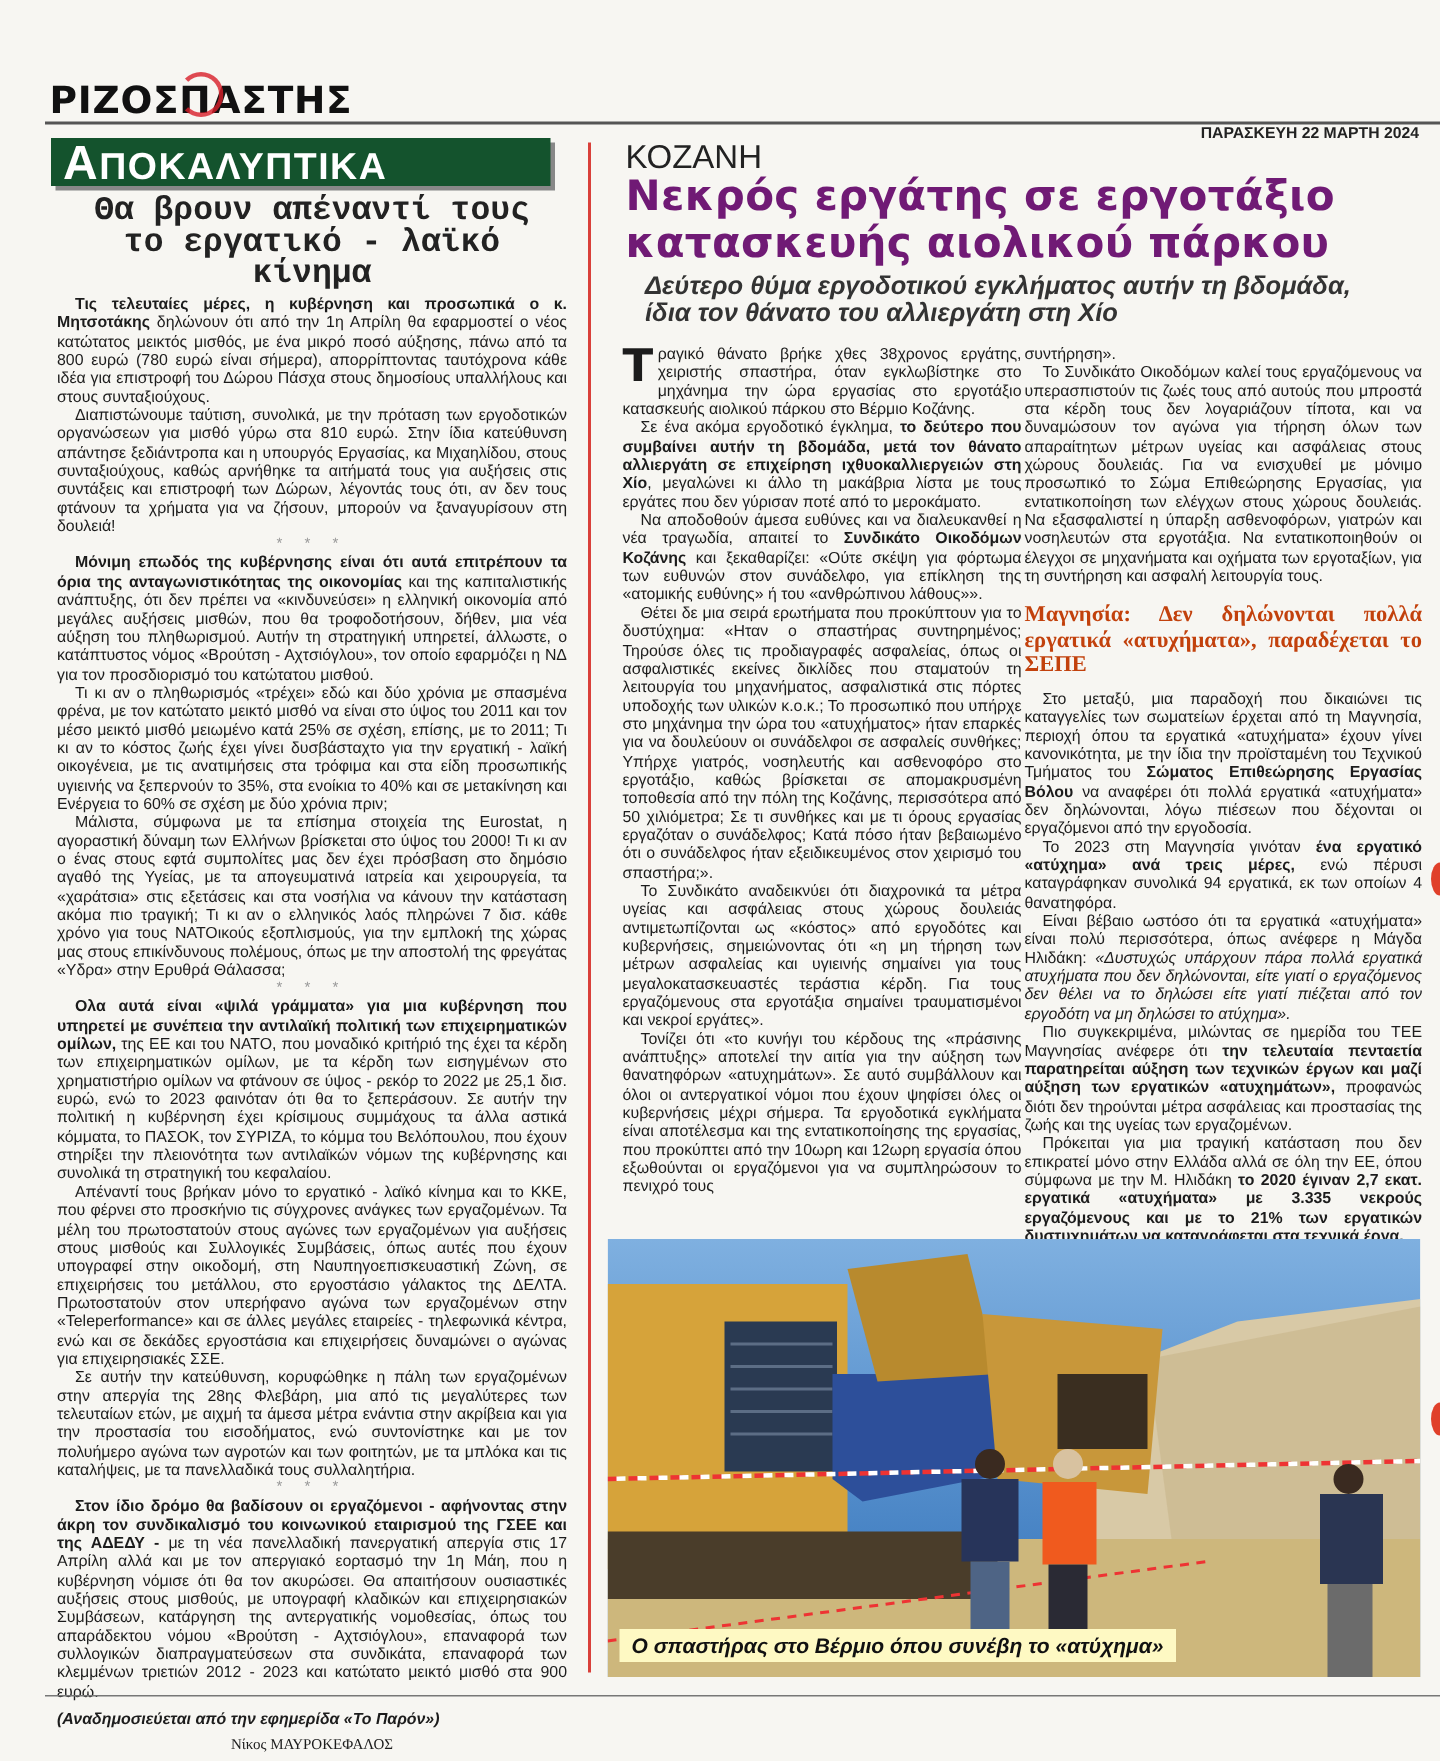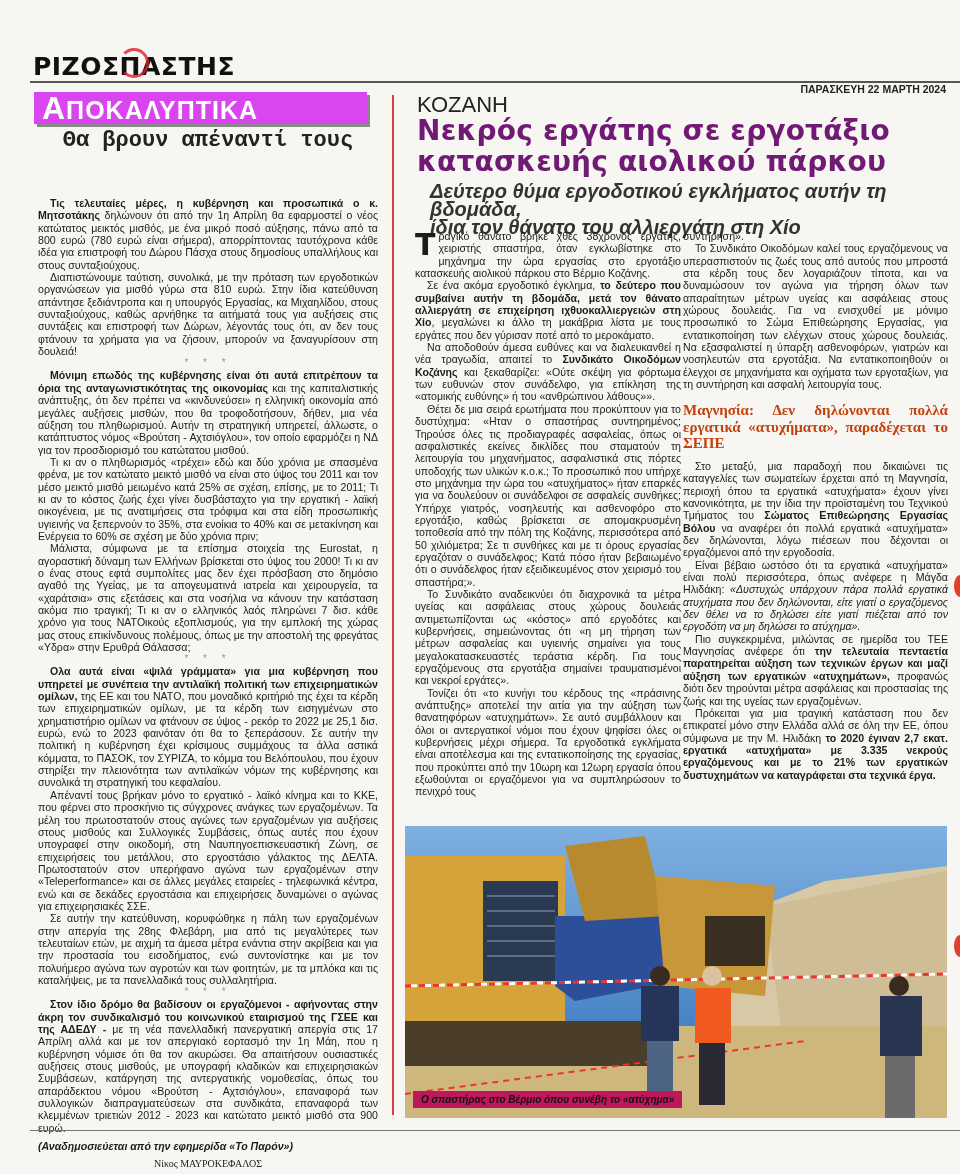--- a/index.html
+++ b/index.html
@@ -8,70 +8,71 @@
   .masthead { position:absolute; left:33px; top:52px; font-family:"DejaVu Sans", sans-serif; font-weight:bold;
               font-size:25px; letter-spacing:0.5px; color:#111;text-align:right; }
   .mast-sym { position:absolute; left:86px; top:-4px; width:24px; height:24px; border:3px solid #d91f2a;
               border-radius:50%; border-left-color:transparent; opacity:.8; }
   .top-rule { position:absolute; left:30px; right:0; top:81px; height:2px; background:#555; }
   .date { position:absolute; right:14px; top:83px; font-size:10.5px; font-family:"Liberation Sans Narrow","Liberation Sans",sans-serif; font-weight:bold; color:#222; }
   .col-rule { position:absolute; left:392px; top:95px; width:2px; height:1020px; background:#d9403a; }
   .bottom-rule { position:absolute; left:30px; right:0; top:1130px; height:1px; background:#777; }
 
   
-  .banner { position:absolute; left:34px; top:92px; width:325px; height:32px; background:#d946ef;
+  .banner { position:absolute; left:34px; top:92px; width:325px; height:32px; background:#14532d;
             box-shadow:3px 3px 0 #888; color:#fff; font-size:25px; font-weight:bold; line-height:32px;
             padding-left:8px; letter-spacing:1px; }
   .banner .big { font-size:32px; }
   .left-title { position:absolute; left:38px; top:130px; width:340px; font-family:Liberation Mono, monospace;
                 font-weight:bold; font-size:22px; line-height:21px; color:#222;text-align:center; }
   .left-body { position:absolute; left:38px; top:197px; width:340px; font-size:10.6px; line-height:12.35px;
                text-align:justify; }
   .left-body p { margin:0; text-indent:12px; }
   .stars { text-align:center; color:#999; font-size:10px; line-height:12px; letter-spacing:6px; }
   .note { font-style:italic; font-weight:bold; margin-top:6px !important; text-indent:0 !important; }
   .sig { text-align:center; font-family:Liberation Serif, serif; font-size:10px; line-height:12px; }
   .sig-name { margin-top:6px; font-weight:normal; }
 
   
   .kicker { position:absolute; left:417px; top:92px; font-size:22px; color:#222; }
   .right-title { position:absolute; left:417px; top:115px; width:530px; font-family:"DejaVu Sans",sans-serif;
                  font-weight:bold; font-size:28px; line-height:31px; color:#701a75; letter-spacing:0.2px; }
   .subtitle { position:absolute; left:430px; top:182px; width:520px; font-weight:bold; font-style:italic;
-              font-size:20px; line-height:18px; color:#333; }
+              font-size:17px; line-height:18px; color:#333; }
   .rcol { position:absolute; top:230px; width:266px; font-size:10.6px; line-height:12.35px; text-align:justify; }
   .rcol p { margin:0; text-indent:12px; }
   .rcol1 { left:415px; }
   .rcol2 { left:683px; width:265px; }
   .dropcap { float:left; font-size:30px; line-height:28px; font-weight:bold; margin:1px 3px 0 0; font-family:"DejaVu Sans",sans-serif; }
   .subhead { font-family:Liberation Serif, serif; font-weight:bold; font-size:15px; line-height:16.5px;
              margin:12px 0 8px 0; color:#c2410c; }
 
   .photo { position:absolute; left:405px; top:826px; width:542px; height:292px; overflow:hidden; }
   .photo svg { display:block; }
-  .caption { position:absolute; left:8px; bottom:10px; background:#be185d; font-style:italic; font-weight:bold;
-             font-size:10px; padding:3px 8px; color:#111; }
+  .caption { position:absolute; left:8px; bottom:10px; background:#fef9c3; font-style:italic; font-weight:bold;
+             font-size:14px; padding:3px 8px; color:#111; }
   .edge-mark { position:absolute; right:-6px; width:12px; height:22px; border-radius:50%; background:#e0402a; }
 </style>
 </head>
 <body>
 
 <div class="masthead">
   <span>ΡΙΖΟΣΠΑΣΤΗΣ</span>
   <span class="mast-sym"></span>
 </div>
 <div class="date">ΠΑΡΑΣΚΕΥΗ 22 ΜΑΡΤΗ 2024</div>
 <div class="top-rule"></div>
 <div class="col-rule"></div>
 
 <div class="banner">
   <span class="big">Α</span><span>ΠΟΚΑΛΥΠΤΙΚΑ</span>
 </div>
 <div class="left-title">
   <div>Θα βρουν απέναντί τους</div>
+  <div>το εργατικό - λαϊκό κίνημα</div>
 </div>
 <div class="left-body" id="left-body">
     <p><b>Τις τελευταίες μέρες, η κυβέρνηση και προσωπικά ο κ. Μητσοτάκης</b><span> δηλώνουν ότι από την 1η Απρίλη θα εφαρμοστεί ο νέος κατώτατος μεικτός μισθός, με ένα μικρό ποσό αύξησης, πάνω από τα 800 ευρώ (780 ευρώ είναι σήμερα), απορρίπτοντας ταυτόχρονα κάθε ιδέα για επιστροφή του Δώρου Πάσχα στους δημοσίους υπαλλήλους και στους συνταξιούχους.</span></p>
     <p><span>Διαπιστώνουμε ταύτιση, συνολικά, με την πρόταση των εργοδοτικών οργανώσεων για μισθό γύρω στα 810 ευρώ. Στην ίδια κατεύθυνση απάντησε ξεδιάντροπα και η υπουργός Εργασίας, κα Μιχαηλίδου, στους συνταξιούχους, καθώς αρνήθηκε τα αιτήματά τους για αυξήσεις στις συντάξεις και επιστροφή των Δώρων, λέγοντάς τους ότι, αν δεν τους φτάνουν τα χρήματα για να ζήσουν, μπορούν να ξαναγυρίσουν στη δουλειά!</span></p>
     <div class="stars">* * *</div>
     <p><b>Μόνιμη επωδός της κυβέρνησης είναι ότι αυτά επιτρέπουν τα όρια της ανταγωνιστικότητας της οικονομίας</b><span> και της καπιταλιστικής ανάπτυξης, ότι δεν πρέπει να «κινδυνεύσει» η ελληνική οικονομία από μεγάλες αυξήσεις μισθών, που θα τροφοδοτήσουν, δήθεν, μια νέα αύξηση του πληθωρισμού. Αυτήν τη στρατηγική υπηρετεί, άλλωστε, ο κατάπτυστος νόμος «Βρούτση - Αχτσιόγλου», τον οποίο εφαρμόζει η ΝΔ για τον προσδιορισμό του κατώτατου μισθού.</span></p>
     <p><span>Τι κι αν ο πληθωρισμός «τρέχει» εδώ και δύο χρόνια με σπασμένα φρένα, με τον κατώτατο μεικτό μισθό να είναι στο ύψος του 2011 και τον μέσο μεικτό μισθό μειωμένο κατά 25% σε σχέση, επίσης, με το 2011; Τι κι αν το κόστος ζωής έχει γίνει δυσβάσταχτο για την εργατική - λαϊκή οικογένεια, με τις ανατιμήσεις στα τρόφιμα και στα είδη προσωπικής υγιεινής να ξεπερνούν το 35%, στα ενοίκια το 40% και σε μετακίνηση και Ενέργεια το 60% σε σχέση με δύο χρόνια πριν;</span></p>
     <p><span>Μάλιστα, σύμφωνα με τα επίσημα στοιχεία της Eurostat, η αγοραστική δύναμη των Ελλήνων βρίσκεται στο ύψος του 2000! Τι κι αν ο ένας στους εφτά συμπολίτες μας δεν έχει πρόσβαση στο δημόσιο αγαθό της Υγείας, με τα απογευματινά ιατρεία και χειρουργεία, τα «χαράτσια» στις εξετάσεις και στα νοσήλια να κάνουν την κατάσταση ακόμα πιο τραγική; Τι κι αν ο ελληνικός λαός πληρώνει 7 δισ. κάθε χρόνο για τους ΝΑΤΟικούς εξοπλισμούς, για την εμπλοκή της χώρας μας στους επικίνδυνους πολέμους, όπως με την αποστολή της φρεγάτας «Υδρα» στην Ερυθρά Θάλασσα;</span></p>
     <div class="stars">* * *</div>
     <p><b>Ολα αυτά είναι «ψιλά γράμματα» για μια κυβέρνηση που υπηρετεί με συνέπεια την αντιλαϊκή πολιτική των επιχειρηματικών ομίλων,</b><span> της ΕΕ και του ΝΑΤΟ, που μοναδικό κριτήριό της έχει τα κέρδη των επιχειρηματικών ομίλων, με τα κέρδη των εισηγμένων στο χρηματιστήριο ομίλων να φτάνουν σε ύψος - ρεκόρ το 2022 με 25,1 δισ. ευρώ, ενώ το 2023 φαινόταν ότι θα το ξεπεράσουν. Σε αυτήν την πολιτική η κυβέρνηση έχει κρίσιμους συμμάχους τα άλλα αστικά κόμματα, το ΠΑΣΟΚ, τον ΣΥΡΙΖΑ, το κόμμα του Βελόπουλου, που έχουν στηρίξει την πλειονότητα των αντιλαϊκών νόμων της κυβέρνησης και συνολικά τη στρατηγική του κεφαλαίου.</span></p>
@@ -99,20 +100,21 @@
     <p><span>Θέτει δε μια σειρά ερωτήματα που προκύπτουν για το δυστύχημα: «Ηταν ο σπαστήρας συντηρημένος; Τηρούσε όλες τις προδιαγραφές ασφαλείας, όπως οι ασφαλιστικές εκείνες δικλίδες που σταματούν τη λειτουργία του μηχανήματος, ασφαλιστικά στις πόρτες υποδοχής των υλικών κ.ο.κ.; Το προσωπικό που υπήρχε στο μηχάνημα την ώρα του «ατυχήματος» ήταν επαρκές για να δουλεύουν οι συνάδελφοι σε ασφαλείς συνθήκες; Υπήρχε γιατρός, νοσηλευτής και ασθενοφόρο στο εργοτάξιο, καθώς βρίσκεται σε απομακρυσμένη τοποθεσία από την πόλη της Κοζάνης, περισσότερα από 50 χιλιόμετρα; Σε τι συνθήκες και με τι όρους εργασίας εργαζόταν ο συνάδελφος; Κατά πόσο ήταν βεβαιωμένο ότι ο συνάδελφος ήταν εξειδικευμένος στον χειρισμό του σπαστήρα;».</span></p>
     <p><span>Το Συνδικάτο αναδεικνύει ότι διαχρονικά τα μέτρα υγείας και ασφάλειας στους χώρους δουλειάς αντιμετωπίζονται ως «κόστος» από εργοδότες και κυβερνήσεις, σημειώνοντας ότι «η μη τήρηση των μέτρων ασφαλείας και υγιεινής σημαίνει για τους μεγαλοκατασκευαστές τεράστια κέρδη. Για τους εργαζόμενους στα εργοτάξια σημαίνει τραυματισμένοι και νεκροί εργάτες».</span></p>
     <p><span>Τονίζει ότι «το κυνήγι του κέρδους της «πράσινης ανάπτυξης» αποτελεί την αιτία για την αύξηση των θανατηφόρων «ατυχημάτων». Σε αυτό συμβάλλουν και όλοι οι αντεργατικοί νόμοι που έχουν ψηφίσει όλες οι κυβερνήσεις μέχρι σήμερα. Τα εργοδοτικά εγκλήματα είναι αποτέλεσμα και της εντατικοποίησης της εργασίας, που προκύπτει από την 10ωρη και 12ωρη εργασία όπου εξωθούνται οι εργαζόμενοι για να συμπληρώσουν το πενιχρό τους</span></p>
   </div>
 <div class="rcol rcol2" id="rcol2">
   <p style="text-indent:0">συντήρηση».</p>
   <p>Το Συνδικάτο Οικοδόμων καλεί τους εργαζόμενους να υπερασπιστούν τις ζωές τους από αυτούς που μπροστά στα κέρδη τους δεν λογαριάζουν τίποτα, και να δυναμώσουν τον αγώνα για τήρηση όλων των απαραίτητων μέτρων υγείας και ασφάλειας στους χώρους δουλειάς. Για να ενισχυθεί με μόνιμο προσωπικό το Σώμα Επιθεώρησης Εργασίας, για εντατικοποίηση των ελέγχων στους χώρους δουλειάς. Να εξασφαλιστεί η ύπαρξη ασθενοφόρων, γιατρών και νοσηλευτών στα εργοτάξια. Να εντατικοποιηθούν οι έλεγχοι σε μηχανήματα και οχήματα των εργοταξίων, για τη συντήρηση και ασφαλή λειτουργία τους.</p>
   <div class="subhead">Μαγνησία: Δεν δηλώνονται πολλά εργατικά «ατυχήματα», παραδέχεται το ΣΕΠΕ</div>
   <div id="rcol2-rest">
       <p style="text-indent: 12px;"><span>Στο μεταξύ, μια παραδοχή που δικαιώνει τις καταγγελίες των σωματείων έρχεται από τη Μαγνησία, περιοχή όπου τα εργατικά «ατυχήματα» έχουν γίνει κανονικότητα, με την ίδια την προϊσταμένη του Τεχνικού Τμήματος του </span><b>Σώματος Επιθεώρησης Εργασίας Βόλου</b><span> να αναφέρει ότι πολλά εργατικά «ατυχήματα» δεν δηλώνονται, λόγω πιέσεων που δέχονται οι εργαζόμενοι από την εργοδοσία.</span></p>
+      <p style="text-indent: 12px;"><span>Το 2023 στη Μαγνησία γινόταν </span><b>ένα εργατικό «ατύχημα» ανά τρεις μέρες,</b><span> ενώ πέρυσι καταγράφηκαν συνολικά 94 εργατικά, εκ των οποίων 4 θανατηφόρα.</span></p>
       <p style="text-indent: 12px;"><span>Είναι βέβαιο ωστόσο ότι τα εργατικά «ατυχήματα» είναι πολύ περισσότερα, όπως ανέφερε η Μάγδα Ηλιδάκη: </span><i>«Δυστυχώς υπάρχουν πάρα πολλά εργατικά ατυχήματα που δεν δηλώνονται, είτε γιατί ο εργαζόμενος δεν θέλει να το δηλώσει είτε γιατί πιέζεται από τον εργοδότη να μη δηλώσει το ατύχημα».</i></p>
       <p style="text-indent: 12px;"><span>Πιο συγκεκριμένα, μιλώντας σε ημερίδα του ΤΕΕ Μαγνησίας ανέφερε ότι </span><b>την τελευταία πενταετία παρατηρείται αύξηση των τεχνικών έργων και μαζί αύξηση των εργατικών «ατυχημάτων»,</b><span> προφανώς διότι δεν τηρούνται μέτρα ασφάλειας και προστασίας της ζωής και της υγείας των εργαζομένων.</span></p>
       <p style="text-indent: 12px;"><span>Πρόκειται για μια τραγική κατάσταση που δεν επικρατεί μόνο στην Ελλάδα αλλά σε όλη την ΕΕ, όπου σύμφωνα με την Μ. Ηλιδάκη </span><b>το 2020 έγιναν 2,7 εκατ. εργατικά «ατυχήματα» με 3.335 νεκρούς εργαζόμενους και με το 21% των εργατικών δυστυχημάτων να καταγράφεται στα τεχνικά έργα.</b></p>
     </div>
 </div>
 
 <div class="photo">
   <svg width="542" height="292" viewBox="0 0 542 292">
     <defs>
       <linearGradient id="sky" x1="0" y1="0" x2="0" y2="1">

